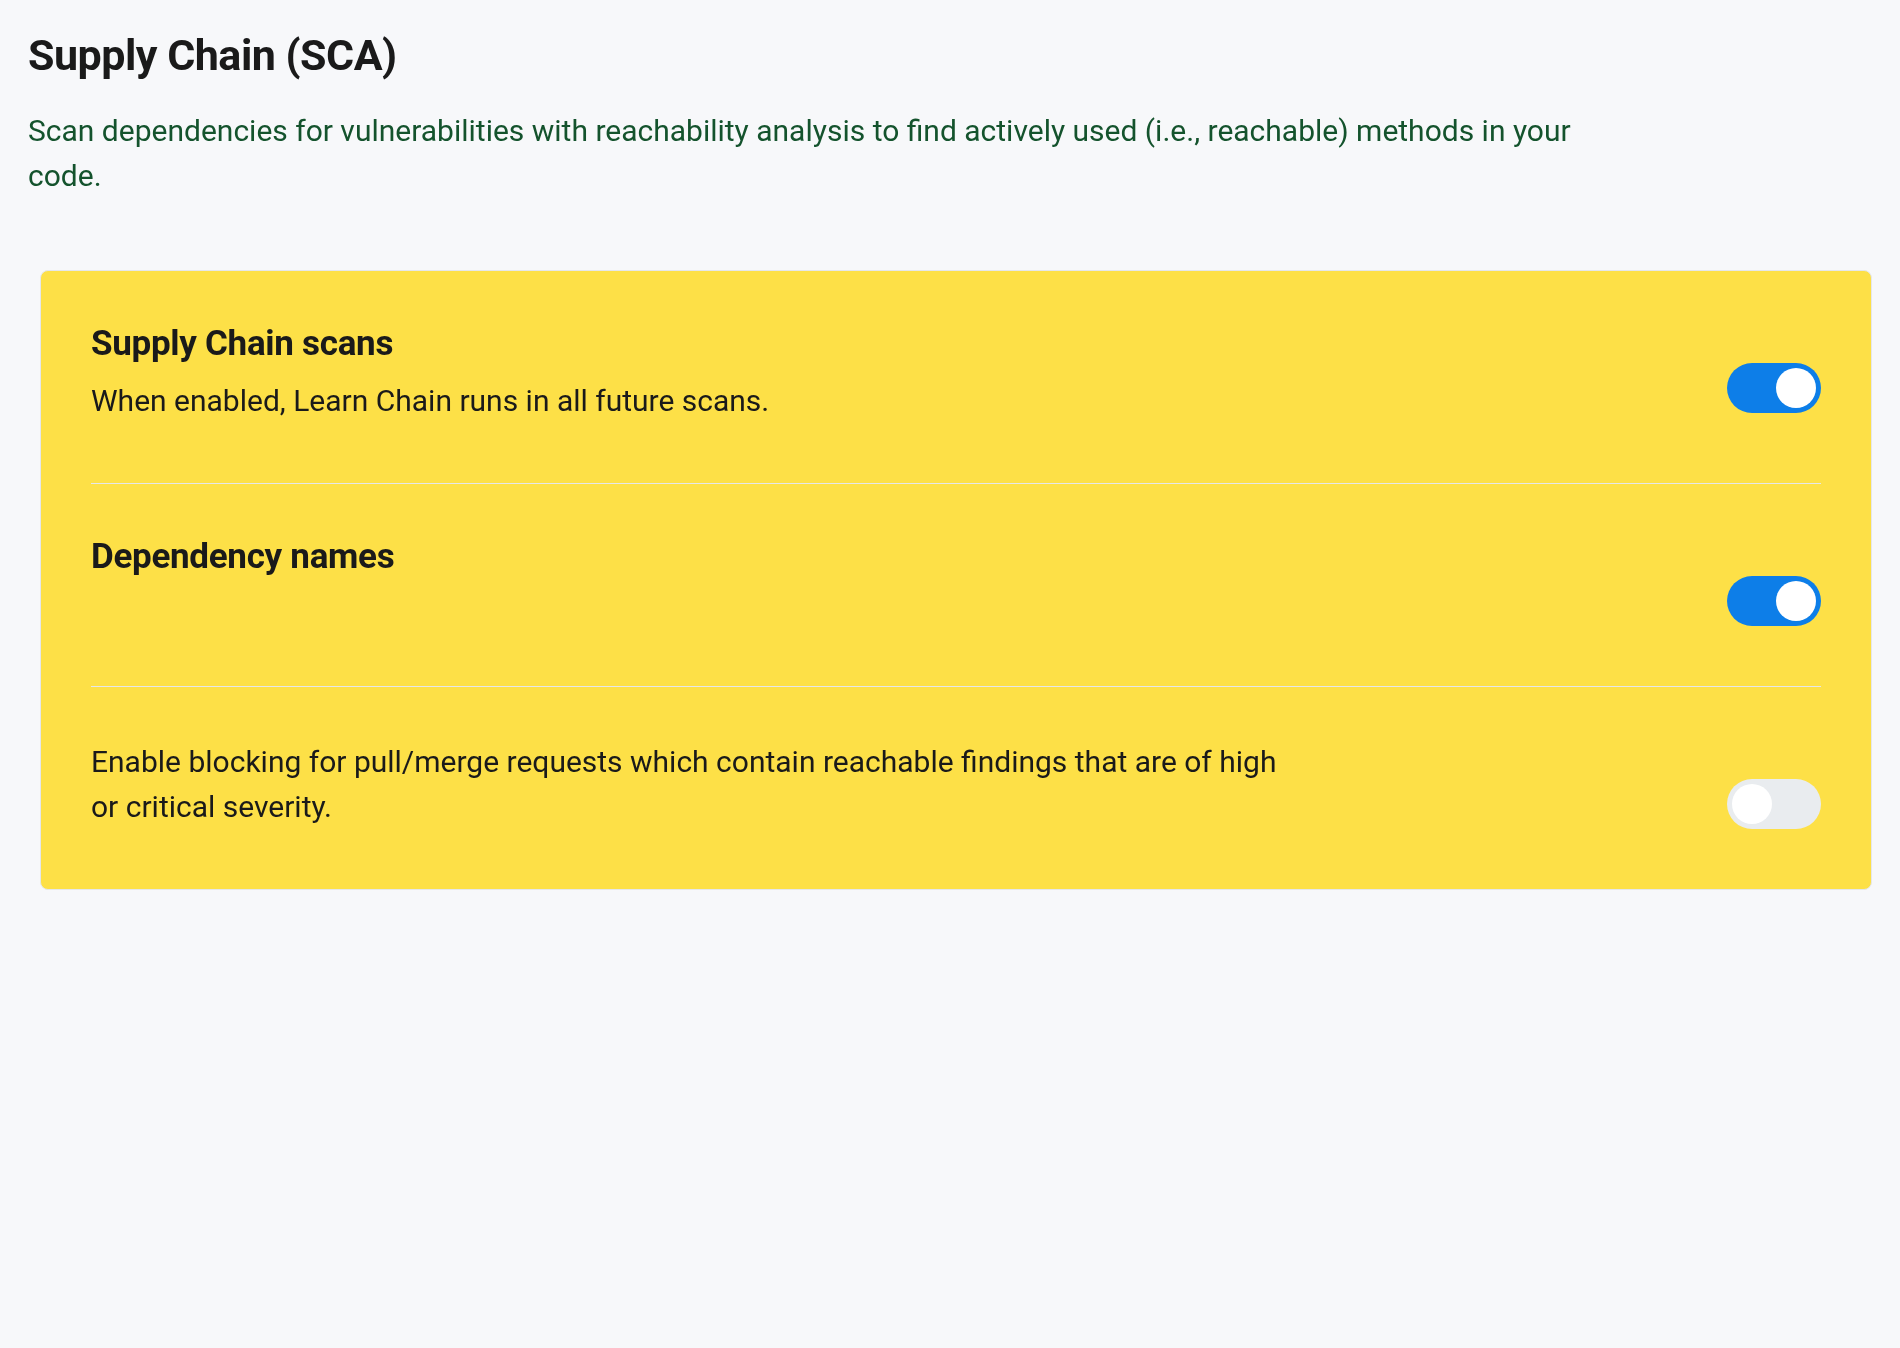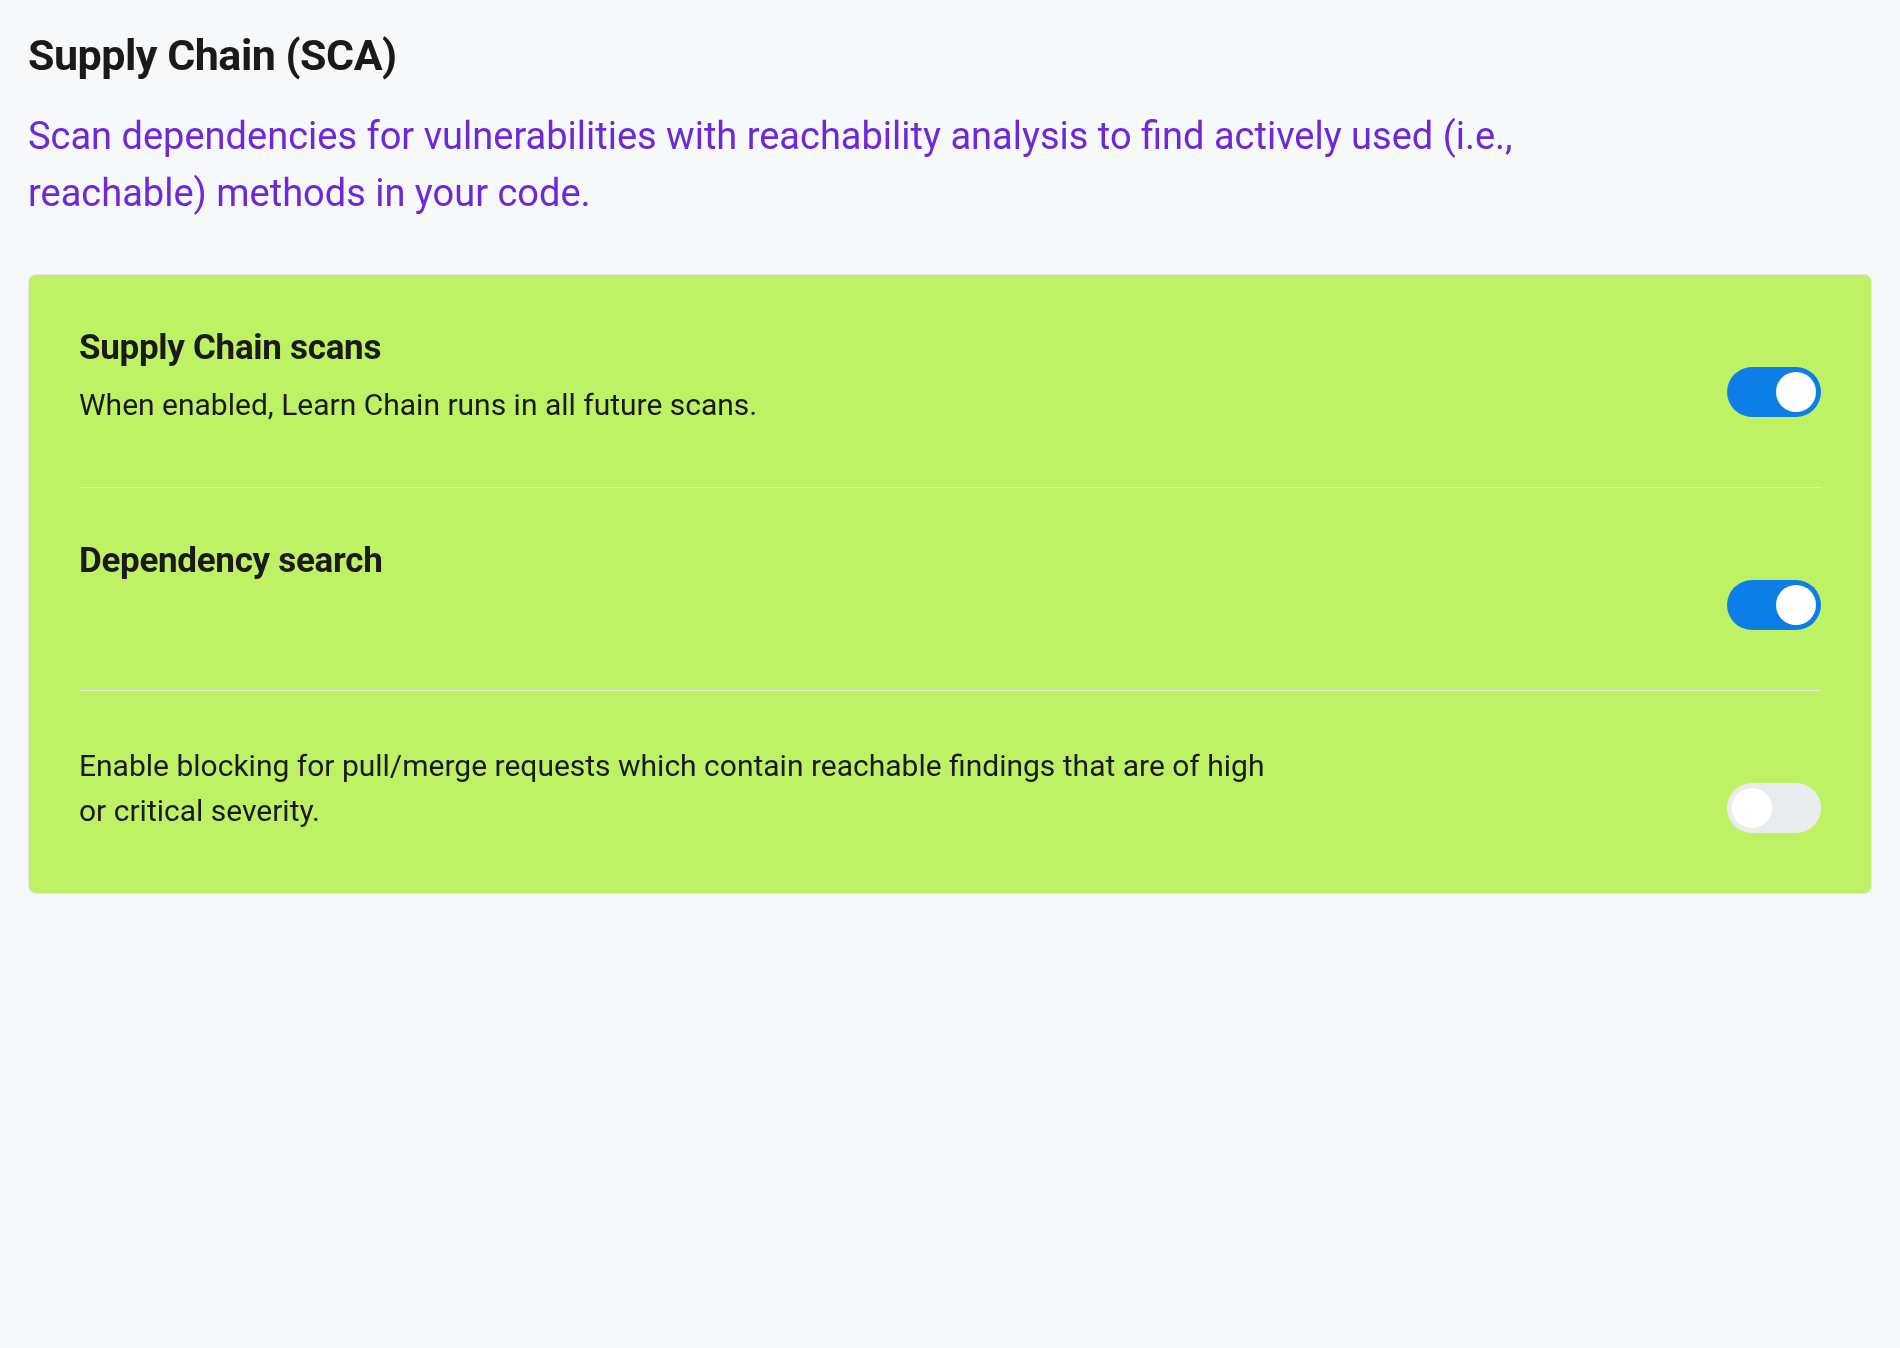--- a/index.html
+++ b/index.html
@@ -15,32 +15,33 @@
       padding: 30px 28px;
       color: #1a1a1a;
     }
     .page-title {
       font-size: 43px;
       font-weight: 700;
       margin-bottom: 28px;
       letter-spacing: -0.5px;
     }
     .page-subtitle {
-      font-size: 38px;
+      font-size: 30px;
       font-weight: 400;
       line-height: 1.5;
-      color: #6d28d9;
-      margin-bottom: 52px;
+      color: #14532d;
+      margin-bottom: 72px;
       max-width: 1550px;
     }
     .card {
-      background-color: #bef264;
+      background-color: #fde047;
       border: 1px solid #e5e7eb;
       border-radius: 8px;
       padding: 0 50px;
+      margin-left: 12px;
     }
     .setting-row {
       display: flex;
       align-items: flex-start;
       justify-content: space-between;
       padding: 52px 0 60px 0;
       gap: 60px;
     }
     .setting-row:not(:last-child) {
       border-bottom: 1px solid #e5e7eb;
@@ -115,21 +116,21 @@
     </div>
     <div class="toggle-wrap">
       <div class="toggle on">
         <div class="toggle-knob"></div>
       </div>
     </div>
   </div>
 
   <div class="setting-row">
     <div class="setting-text">
-      <h2 class="setting-title">Dependency search</h2>
+      <h2 class="setting-title">Dependency names</h2>
     </div>
     <div class="toggle-wrap">
       <div class="toggle on">
         <div class="toggle-knob"></div>
       </div>
     </div>
   </div>
 
   <div class="setting-row">
     <div class="setting-text">

